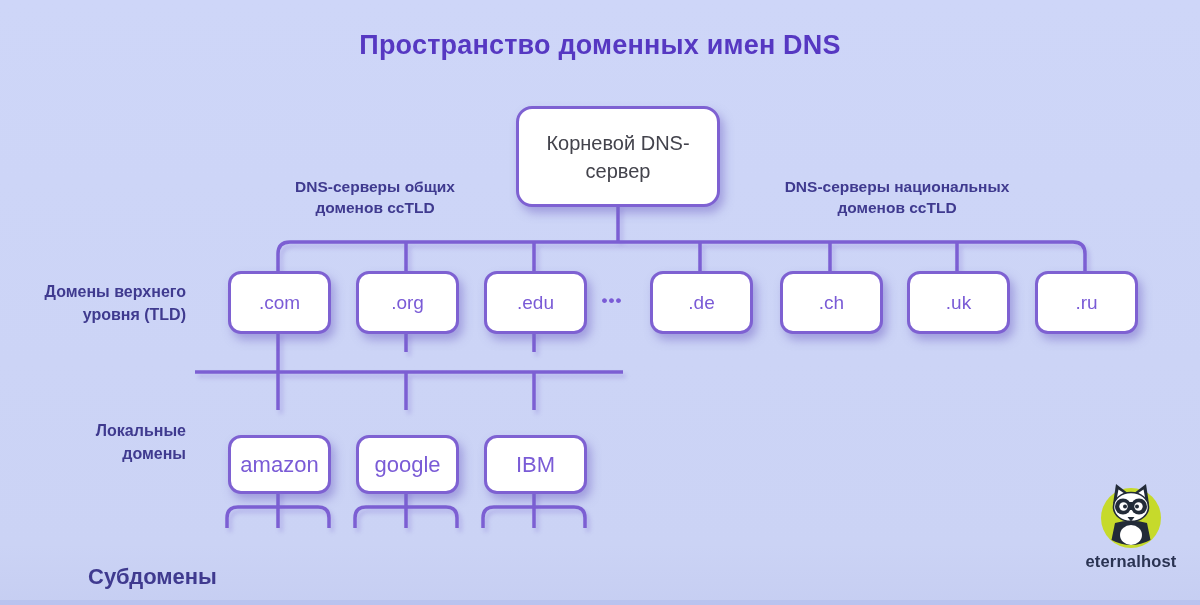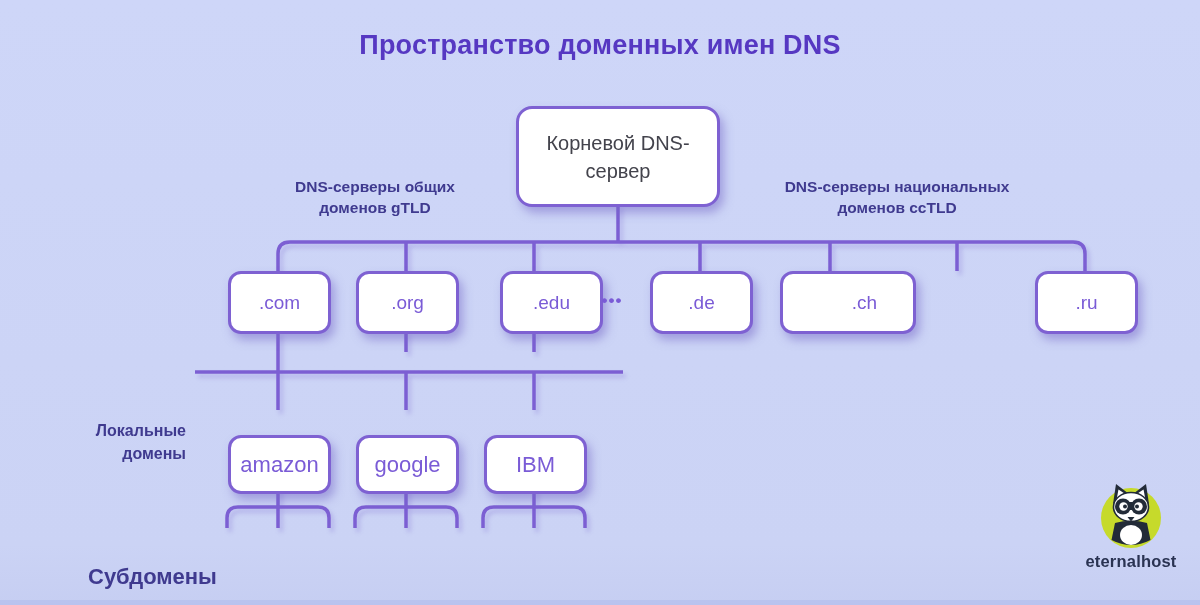--- a/index.html
+++ b/index.html
@@ -66,34 +66,37 @@
     <path d="M278 465 V528 M406 465 V528 M534 465 V528"></path>
     <path d="M227 528 V518 Q227 507 238 507 H318 Q329 507 329 518 V528"></path>
     <path d="M355 528 V518 Q355 507 366 507 H446 Q457 507 457 518 V528"></path>
     <path d="M483 528 V518 Q483 507 494 507 H574 Q585 507 585 518 V528"></path>
   </svg>
 
   <div class="node root-node">Корневой DNS-
 сервер</div>
 
   <div class="branch-label" style="left:255px;width:240px;">DNS-серверы общих
-доменов gTLD</div>
+доменов ccTLD</div>
   <div class="branch-label" style="left:767px;width:260px;">DNS-серверы национальных
 доменов ccTLD</div>
 
+  <div class="row-label" style="top:280px;">Домены верхнего
+уровня (TLD)</div>
   <div class="row-label" style="top:419px;">Локальные
 домены</div>
   <div class="sub-label">Субдомены</div>
 
   <div class="node tld-node" style="left:228px;">.com</div>
   <div class="node tld-node" style="left:356px;">.org</div>
-  <div class="node tld-node" style="left:484px;margin-left:16px;">.edu</div>
+  <div class="node tld-node" style="left:484px;">.edu</div>
   <div class="ellipsis">•••</div>
   <div class="node tld-node" style="left:650px;">.de</div>
-  <div class="node tld-node" style="left:780px;padding-left:33px;">.ch</div>
+  <div class="node tld-node" style="left:780px;">.ch</div>
+  <div class="node tld-node" style="left:907px;">.uk</div>
   <div class="node tld-node" style="left:1035px;">.ru</div>
 
   <div class="node local-node" style="left:228px;">amazon</div>
   <div class="node local-node" style="left:484px;">IBM</div>
   <div class="node local-node" style="left:356px;">google</div>
 
   <div class="logo">
     <svg width="68" height="74" viewBox="0 0 68 74" aria-hidden="true">
       <circle cx="34" cy="42" r="30" fill="#c6da2b"></circle>
       <path d="M16 28 L19 8 L32 18 Z" fill="#222b38"></path>

